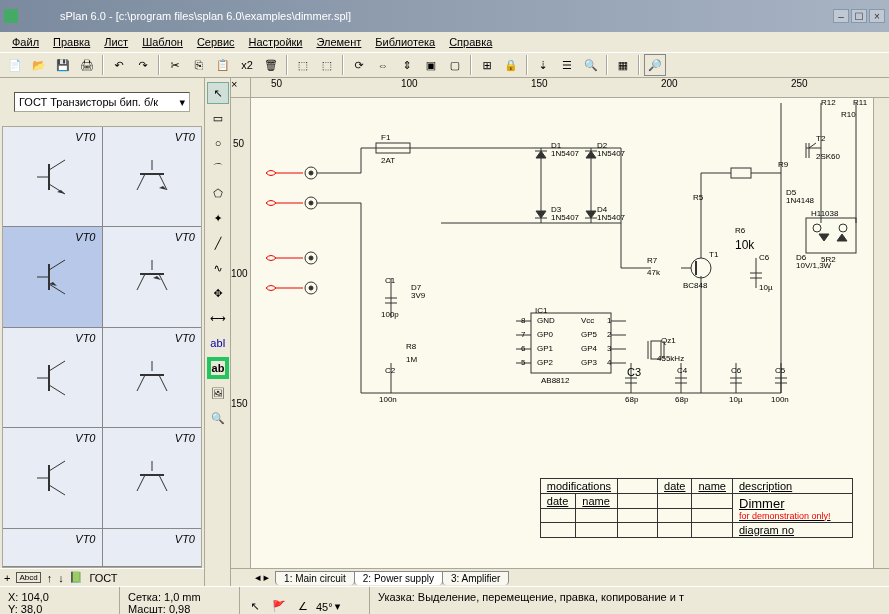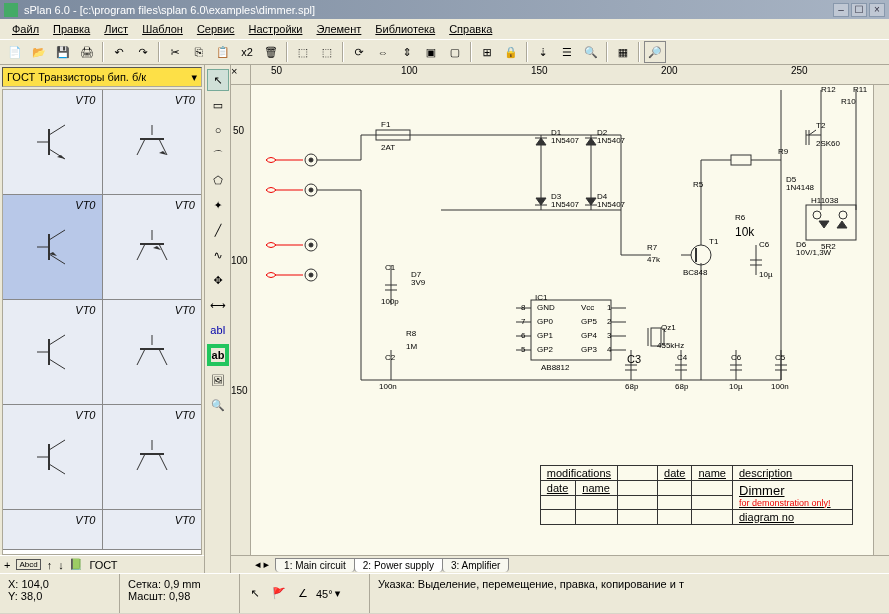--- a/index.html
+++ b/index.html
@@ -1,29 +1,29 @@
 <!DOCTYPE html>
 <html><head>
 <meta charset="utf-8">
 <style>
 * { margin: 0; padding: 0; box-sizing: border-box; font-family: Tahoma, Arial, sans-serif; font-size: 11px; }
 body { width: 889px; height: 614px; overflow: hidden; background: #d8d4c8; }
-.titlebar { height: 19px; background: linear-gradient(to right, #7b8a9e, #a8b4c4); color: #fff; display: flex; align-items: center; padding: 0 4px; }
+.titlebar { height: 32px; background: linear-gradient(to right, #7b8a9e, #a8b4c4); color: #fff; display: flex; align-items: center; padding: 0 4px; gap: 36px; }
 .titlebar-icon { width: 14px; height: 14px; background: #4a6; margin-right: 6px; }
 .titlebar-text { flex: 1; font-size: 11px; }
 .titlebar-btns { display: flex; gap: 2px; }
 .titlebar-btn { width: 16px; height: 14px; background: #c0c8d4; border: 1px solid #8898ac; display: flex; align-items: center; justify-content: center; font-size: 10px; color: #334; }
 .menubar { height: 20px; background: #ece9d8; display: flex; align-items: center; padding: 2px 6px; gap: 2px; }
 .menu-item { padding: 2px 6px; text-decoration: underline; cursor: default; }
 .toolbar1 { height: 26px; background: #ece9d8; border-top: 1px solid #fff; border-bottom: 1px solid #aca899; display: flex; align-items: center; padding: 0 4px; gap: 2px; }
 .tb-btn { width: 22px; height: 22px; display: flex; align-items: center; justify-content: center; border: 1px solid transparent; }
 .tb-sep { width: 2px; height: 20px; border-left: 1px solid #aca899; border-right: 1px solid #fff; margin: 0 2px; }
 .main-area { display: flex; height: 508px; }
 .left-panel { width: 205px; background: #ece9d8; border-right: 1px solid #aca899; display: flex; flex-direction: column; }
-.lib-select { margin: 2px; height: 20px; background: #fde047; border: 1px inset #aca899; padding: 0 4px; display: flex; align-items: center; justify-content: space-between; }
+.lib-select { margin: 14px; height: 20px; background: #ffffff; border: 1px inset #aca899; padding: 0 4px; display: flex; align-items: center; justify-content: space-between; }
 .lib-grid { flex: 1; overflow: hidden; background: #fff; border: 1px solid #aca899; margin: 0 2px; display: flex; flex-direction: column; }
 .lib-row { display: flex; height: 105px; border-bottom: 1px solid #888; }
 .lib-cell { flex: 1; border-right: 1px solid #888; position: relative; background: #e8ecf4; }
 .lib-cell:last-child { border-right: none; }
 .lib-cell.sel { background: #b8c8e8; }
 .lib-label { position: absolute; top: 4px; right: 6px; font-size: 11px; font-style: italic; }
 .transistor-svg { position: absolute; top: 50%; left: 50%; transform: translate(-50%, -50%); }
 .lib-toolbar { height: 18px; background: #ece9d8; display: flex; align-items: center; padding: 0 4px; gap: 6px; border-top: 1px solid #fff; }
 .tool-panel { width: 26px; background: #ece9d8; border-right: 1px solid #aca899; display: flex; flex-direction: column; padding: 4px 2px; gap: 3px; }
 .tool-btn { width: 22px; height: 22px; display: flex; align-items: center; justify-content: center; border: 1px solid transparent; }
@@ -477,21 +477,21 @@
     </div>
   </div>
 </div>
 
 <div class="statusbar">
   <div class="status-left">
     <div>X: 104,0</div>
     <div>Y: 38,0</div>
   </div>
   <div class="status-grid">
-    <div>Сетка:   0,9 mm</div>
+    <div>Сетка:   1,0 mm</div>
     <div>Масшт:  0,98</div>
   </div>
   <div class="status-tools">
     <div class="tb-btn">↖</div>
     <div class="tb-btn">🚩</div>
     <div class="tb-btn">∠</div>
     <span>45°</span>
     <span>▾</span>
   </div>
   <div class="status-hint">

